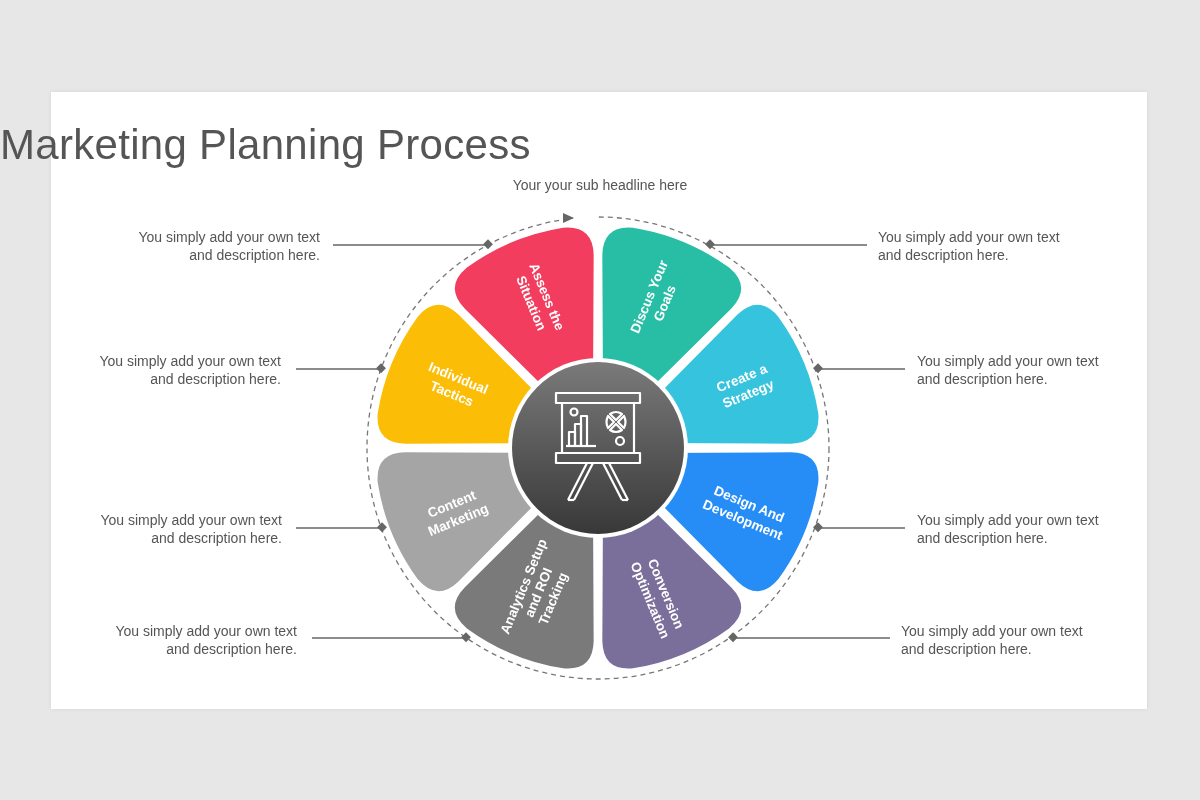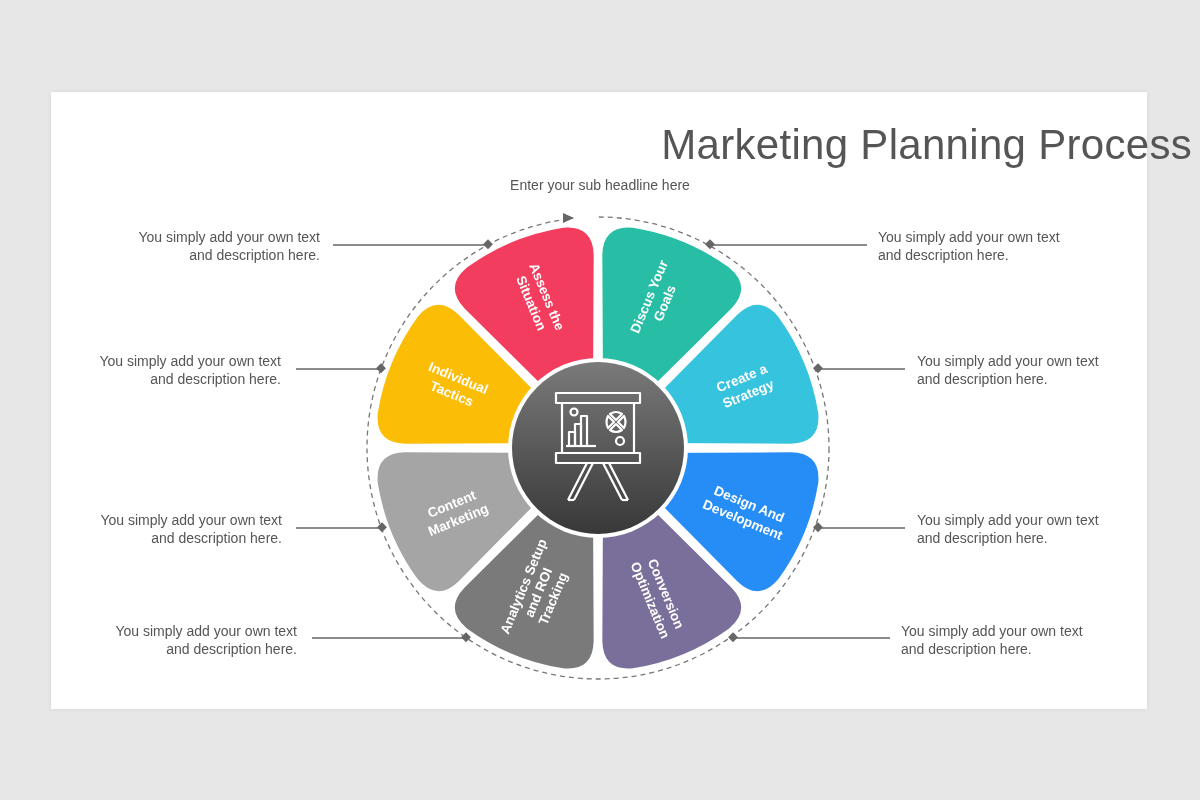--- a/index.html
+++ b/index.html
@@ -1,31 +1,31 @@
 <!DOCTYPE html>
 <html><head>
 <meta charset="utf-8">
 <style>
   html, body { margin:0; padding:0; }
   body { width:1200px; height:800px; background:#e8e7e8; position:relative; overflow:hidden; font-family:"Liberation Sans", sans-serif; }
   .slide { position:absolute; left:51px; top:92px; width:1096px; height:617px; background:#ffffff; box-shadow:0 0 4px rgba(0,0,0,0.08); }
-  .title { position:absolute; left:0; top:121px; width:1192px; text-align:right; font-size:42px; color:#555555; font-family:"Liberation Sans", sans-serif; letter-spacing:0.3px; }
+  .title { position:absolute; left:0; top:121px; width:1192px; text-align:left; font-size:42px; color:#555555; font-family:"Liberation Sans", sans-serif; letter-spacing:0.3px; }
   .subtitle { position:absolute; left:0; top:177px; width:1200px; text-align:center; font-size:14px; color:#555555; }
   .desc { position:absolute; font-size:14px; line-height:18px; color:#555555; width:230px; }
   .desc.left { text-align:right; }
   .desc.right { text-align:left; }
   svg.wheel { position:absolute; left:0; top:0; }
 </style>
 </head>
 <body>
 
 <div class="slide"></div>
 
 <div class="title">Marketing Planning Process</div>
-<div class="subtitle">Enter your sub headline here</div>
+<div class="subtitle">Your your sub headline here</div>
 
 <div class="desc left" style="left:90px; top:228px;">
   <div>You simply add your own text</div>
   <div>and  description here.</div>
 </div>
 <div class="desc left" style="left:51px; top:352px;">
   <div>You simply add your own text</div>
   <div>and  description here.</div>
 </div>
 <div class="desc left" style="left:52px; top:511px;">

